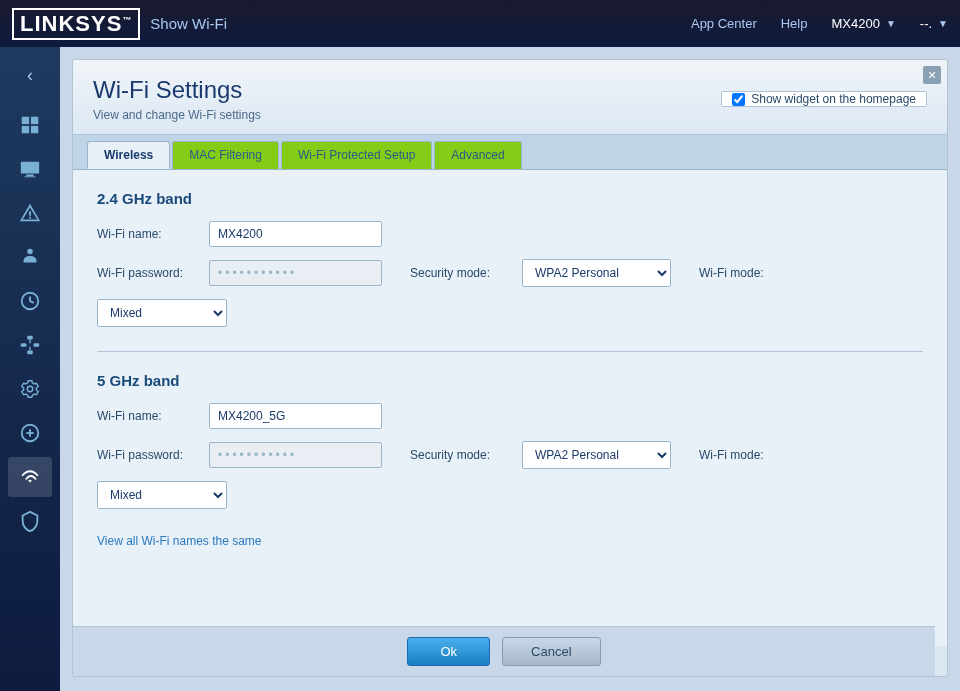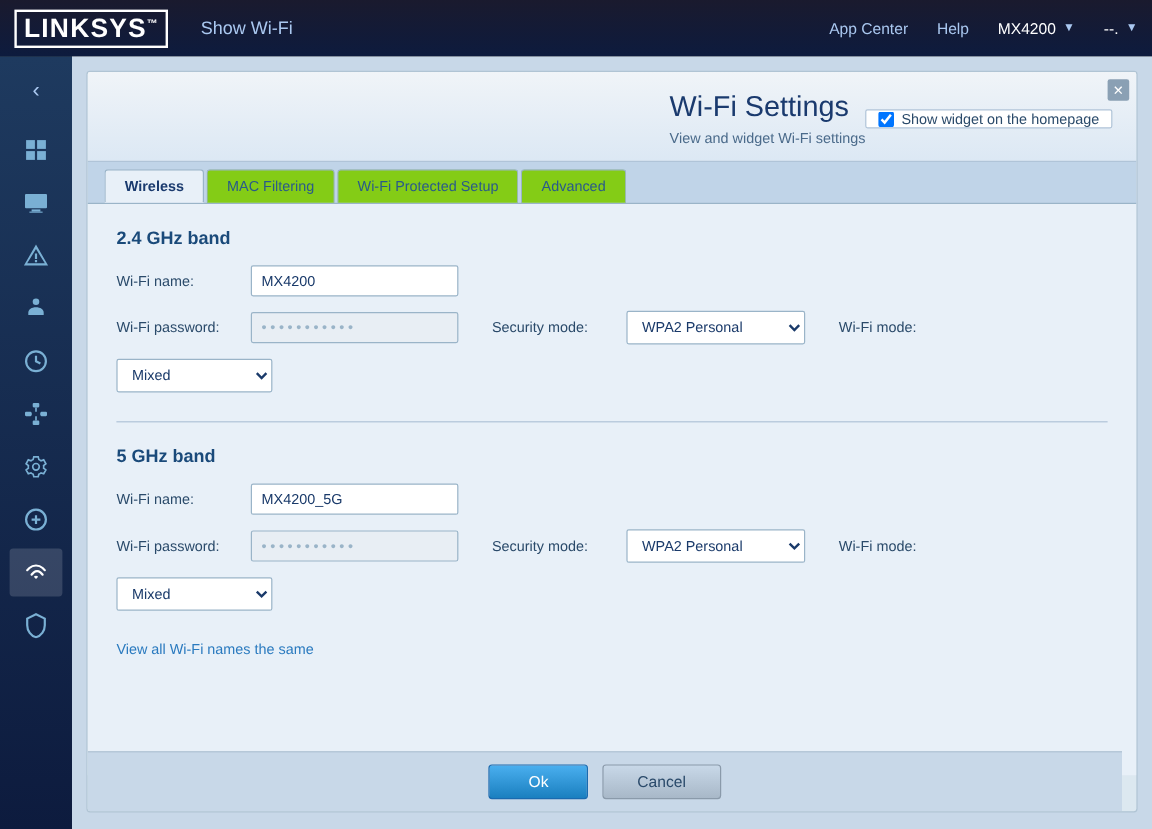--- a/index.html
+++ b/index.html
@@ -10,21 +10,21 @@
       background: linear-gradient(to bottom, #1a1a2e, #0d1b3e);
       height: 47px;
       display: flex;
       align-items: center;
       padding: 0 12px;
       color: white;
     }
     #topbar .logo-area {
       display: flex;
       align-items: center;
-      gap: 21px;
+      gap: 4px;
       justify-content: center;
     }
     #topbar .logo-linksys {
       font-size: 22px;
       font-weight: bold;
       color: white;
       letter-spacing: 1px;
       border: 2px solid white;
       padding: 1px 6px;
     }
@@ -135,21 +135,21 @@
       border-radius: 2px;
       z-index: 10;
     }
 
     
     .panel-header {
       background: linear-gradient(to bottom, #f0f4f8, #dce8f4);
       padding: 16px 20px 12px 20px;
       border-bottom: 1px solid #b0c4d8;
       display: flex;
-      justify-content: flex-end;
+      justify-content: space-between;
       align-items: center;
     }
     .panel-title {
       font-size: 24px;
       color: #1a3a6e;
       font-weight: normal;
     }
     .panel-subtitle {
       font-size: 12px;
       color: #4a6a8a;
@@ -411,21 +411,21 @@
   <div id="content-area">
     <div id="panel">
 
       <div class="panel-close-btn">
         <span>✕</span>
       </div>
 
       <div class="panel-header">
         <div>
           <div class="panel-title">Wi-Fi Settings</div>
-          <div class="panel-subtitle">View and widget Wi-Fi settings</div>
+          <div class="panel-subtitle">View and change Wi-Fi settings</div>
         </div>
         <div class="widget-checkbox-area">
           <input type="checkbox" id="widget-cb" checked="" style="">
           <label for="widget-cb">Show widget on the homepage</label>
         </div>
       </div>
 
       <div class="tabs-bar">
         <div class="tab active">
           <span>Wireless</span>

